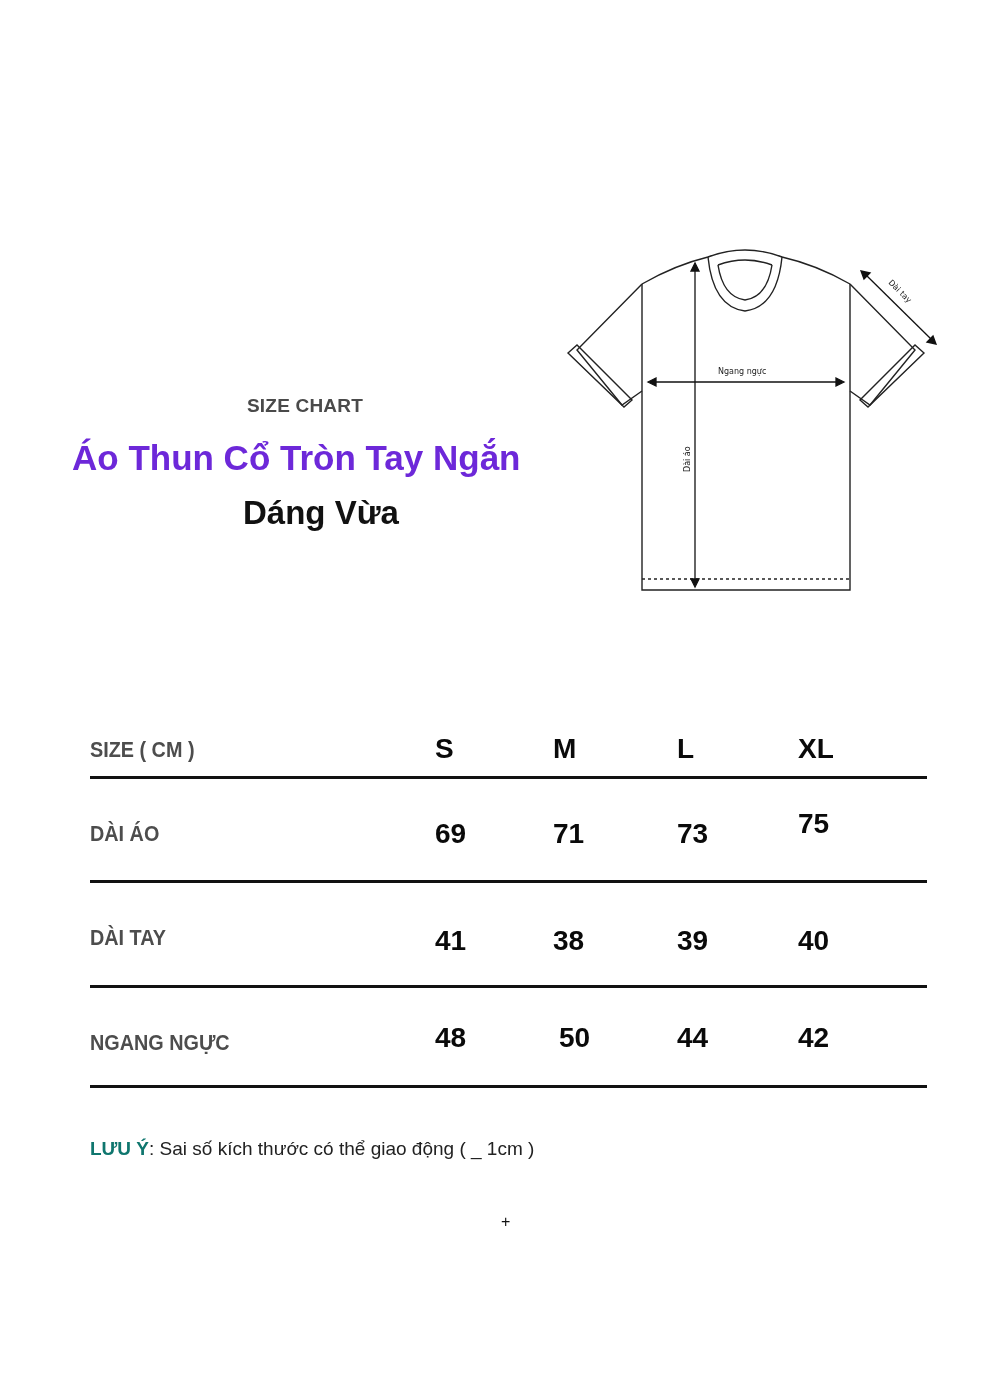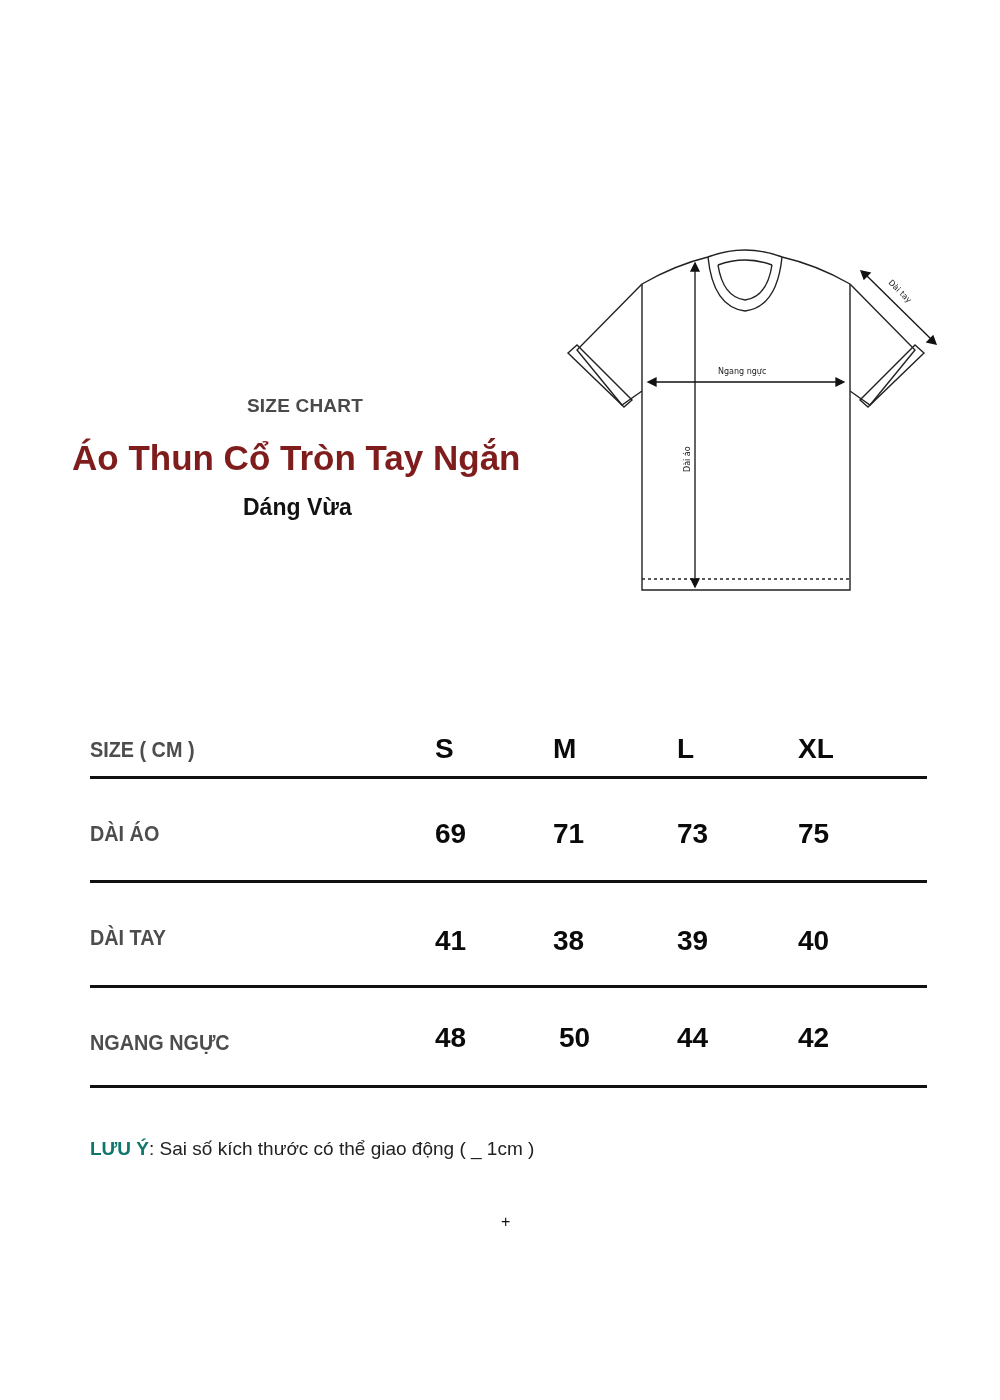--- a/index.html
+++ b/index.html
@@ -5,25 +5,25 @@
     * { margin: 0; padding: 0; box-sizing: border-box; }
     html, body { width: 1000px; height: 1400px; background: #ffffff; overflow: hidden; }
     body { position: relative; font-family: "Liberation Sans", "DejaVu Sans", sans-serif; color: #111; }
 
     .label-small {
       position: absolute; left: 247px; top: 395px;
       font-size: 19px; font-weight: bold; color: #4a4a4a; letter-spacing: 0.2px;
     }
     .title {
       position: absolute; left: 72px; top: 438px; width: 480px;
-      font-size: 35px; font-weight: bold; color: #7f1d1d; white-space: nowrap;
+      font-size: 35px; font-weight: bold; color: #6d28d9; white-space: nowrap;
     }
     .subtitle {
       position: absolute; left: 243px; top: 494px;
-      font-size: 23px; font-weight: bold; color: #111;
+      font-size: 33px; font-weight: bold; color: #111;
     }
 
     .diagram { position: absolute; left: 555px; top: 235px; width: 400px; height: 365px; }
 
     .table {
       position: absolute; left: 90px; top: 725px; width: 837px;
     }
     .row { position: relative; width: 100%; }
     .row .rlabel {
       position: absolute; left: 0;
@@ -99,21 +99,21 @@
     <div class="cell c2" style="top:8px;">L</div>
     <div class="cell c3" style="top:8px;">XL</div>
   </div>
   <div class="rule" style="top:51px;"></div>
 
   <div class="row" style="top:0;">
     <div class="rlabel" style="top:96px;">DÀI ÁO</div>
     <div class="cell c0" style="top:93px;">69</div>
     <div class="cell c1" style="top:93px;">71</div>
     <div class="cell c2" style="top:93px;text-align:center;">73</div>
-    <div class="cell c3" style="top:93px;text-align:center;">75</div>
+    <div class="cell c3" style="top:83px;text-align:center;">75</div>
   </div>
   <div class="rule" style="top:155px;"></div>
 
   <div class="row">
     <div class="rlabel" style="top:200px;">DÀI TAY</div>
     <div class="cell c0" style="top:200px;">41</div>
     <div class="cell c1" style="top:200px;">38</div>
     <div class="cell c2" style="top:200px;text-align:center;">39</div>
     <div class="cell c3" style="top:200px;">40</div>
   </div>

